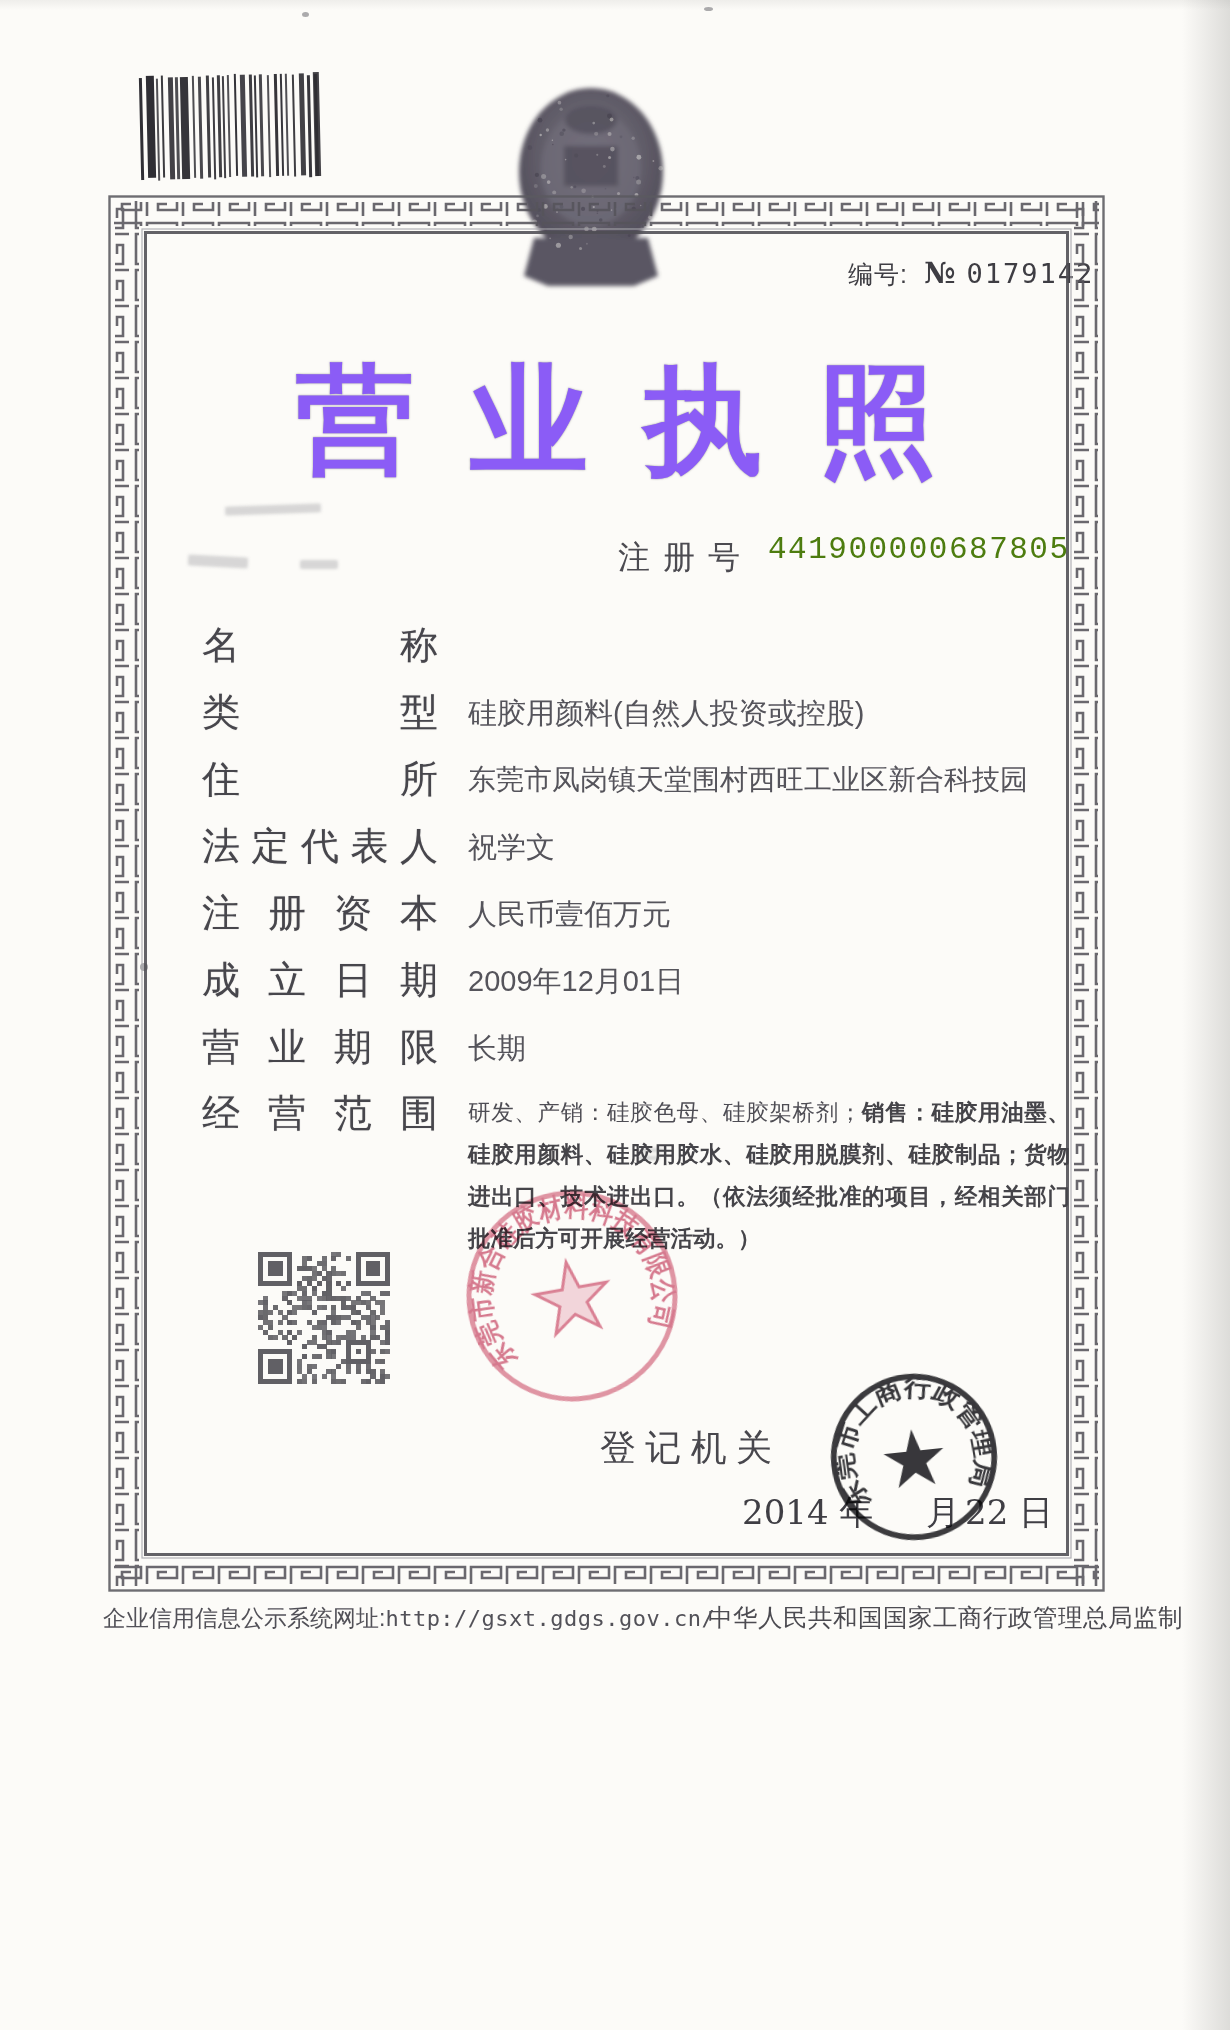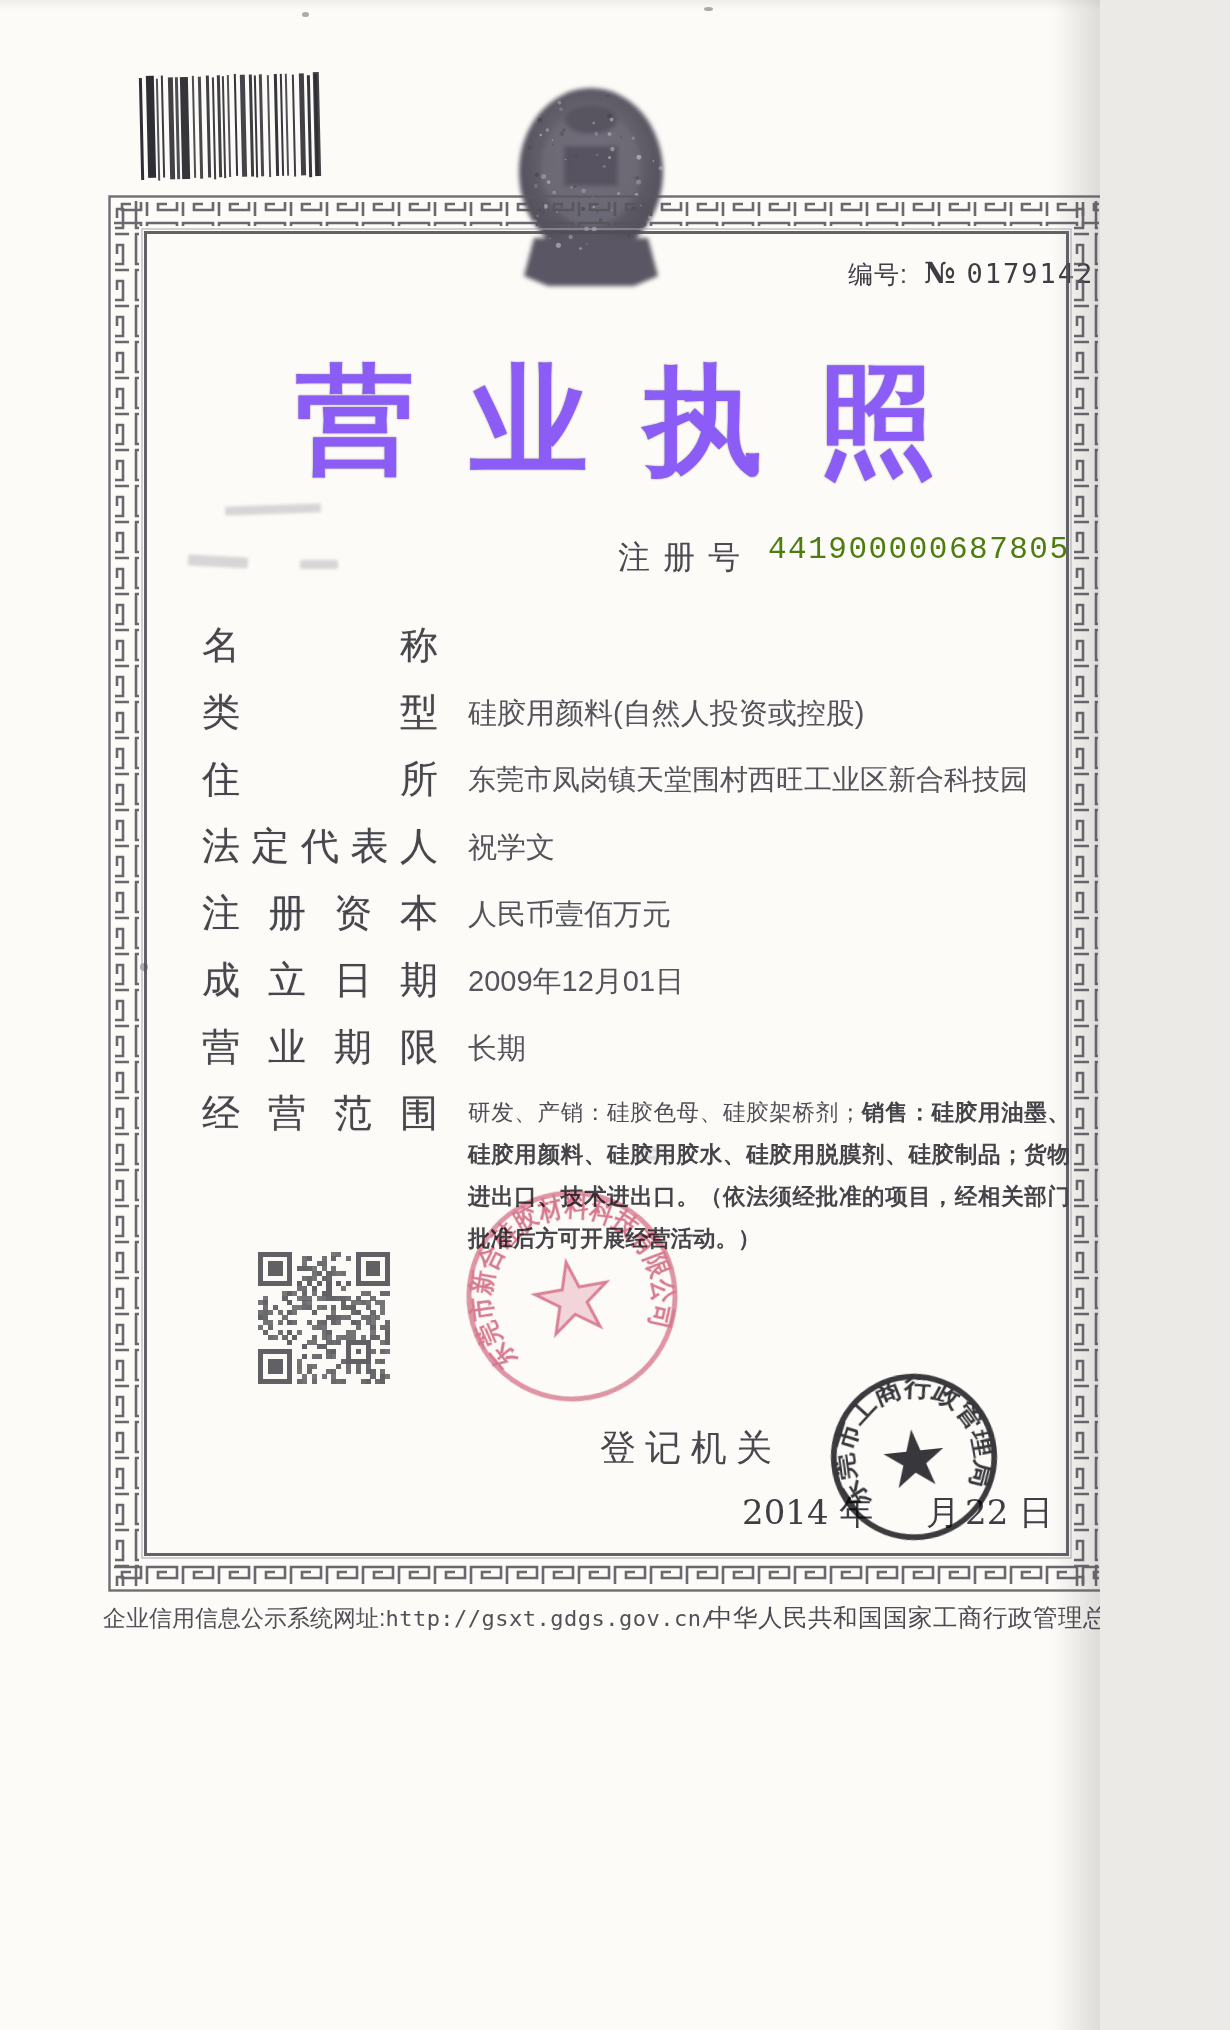--- a/index.html
+++ b/index.html
@@ -1,16 +1,16 @@
 <!DOCTYPE html>
 <html><head>
 <meta charset="utf-8">
 <style>
   html,body{margin:0;padding:0;background:#eceae7;}
-  .sheet{position:relative;width:1100px;height:2030px;background:#fcfbf8;overflow:hidden;
+  .sheet{position:relative;width:1230px;height:2030px;background:#fcfbf8;overflow:hidden;
          font-family:"Liberation Sans",sans-serif;color:#4a494f;}
   .abs{position:absolute;}
   
   .edge-right{right:0;top:0;width:48px;height:2030px;
     background:linear-gradient(to right,rgba(255,255,255,0),rgba(110,110,108,.22));}
   .edge-top{left:0;top:0;width:1230px;height:10px;background:linear-gradient(to bottom,rgba(120,120,118,.10),rgba(0,0,0,0));}
   
   .barcode{left:138px;top:73px;width:186px;height:108px;transform:rotate(-1.3deg);filter:blur(.4px) contrast(.95);}
   
   .emblem{left:512px;top:80px;width:158px;height:212px;}

